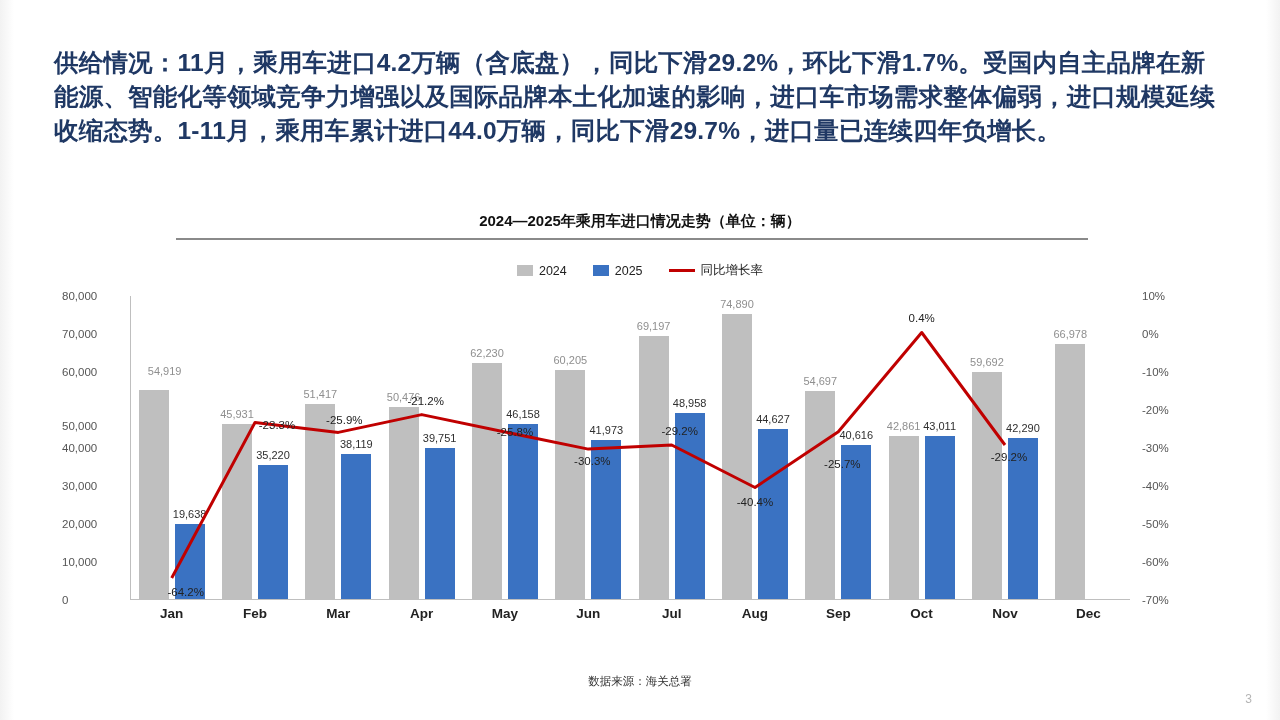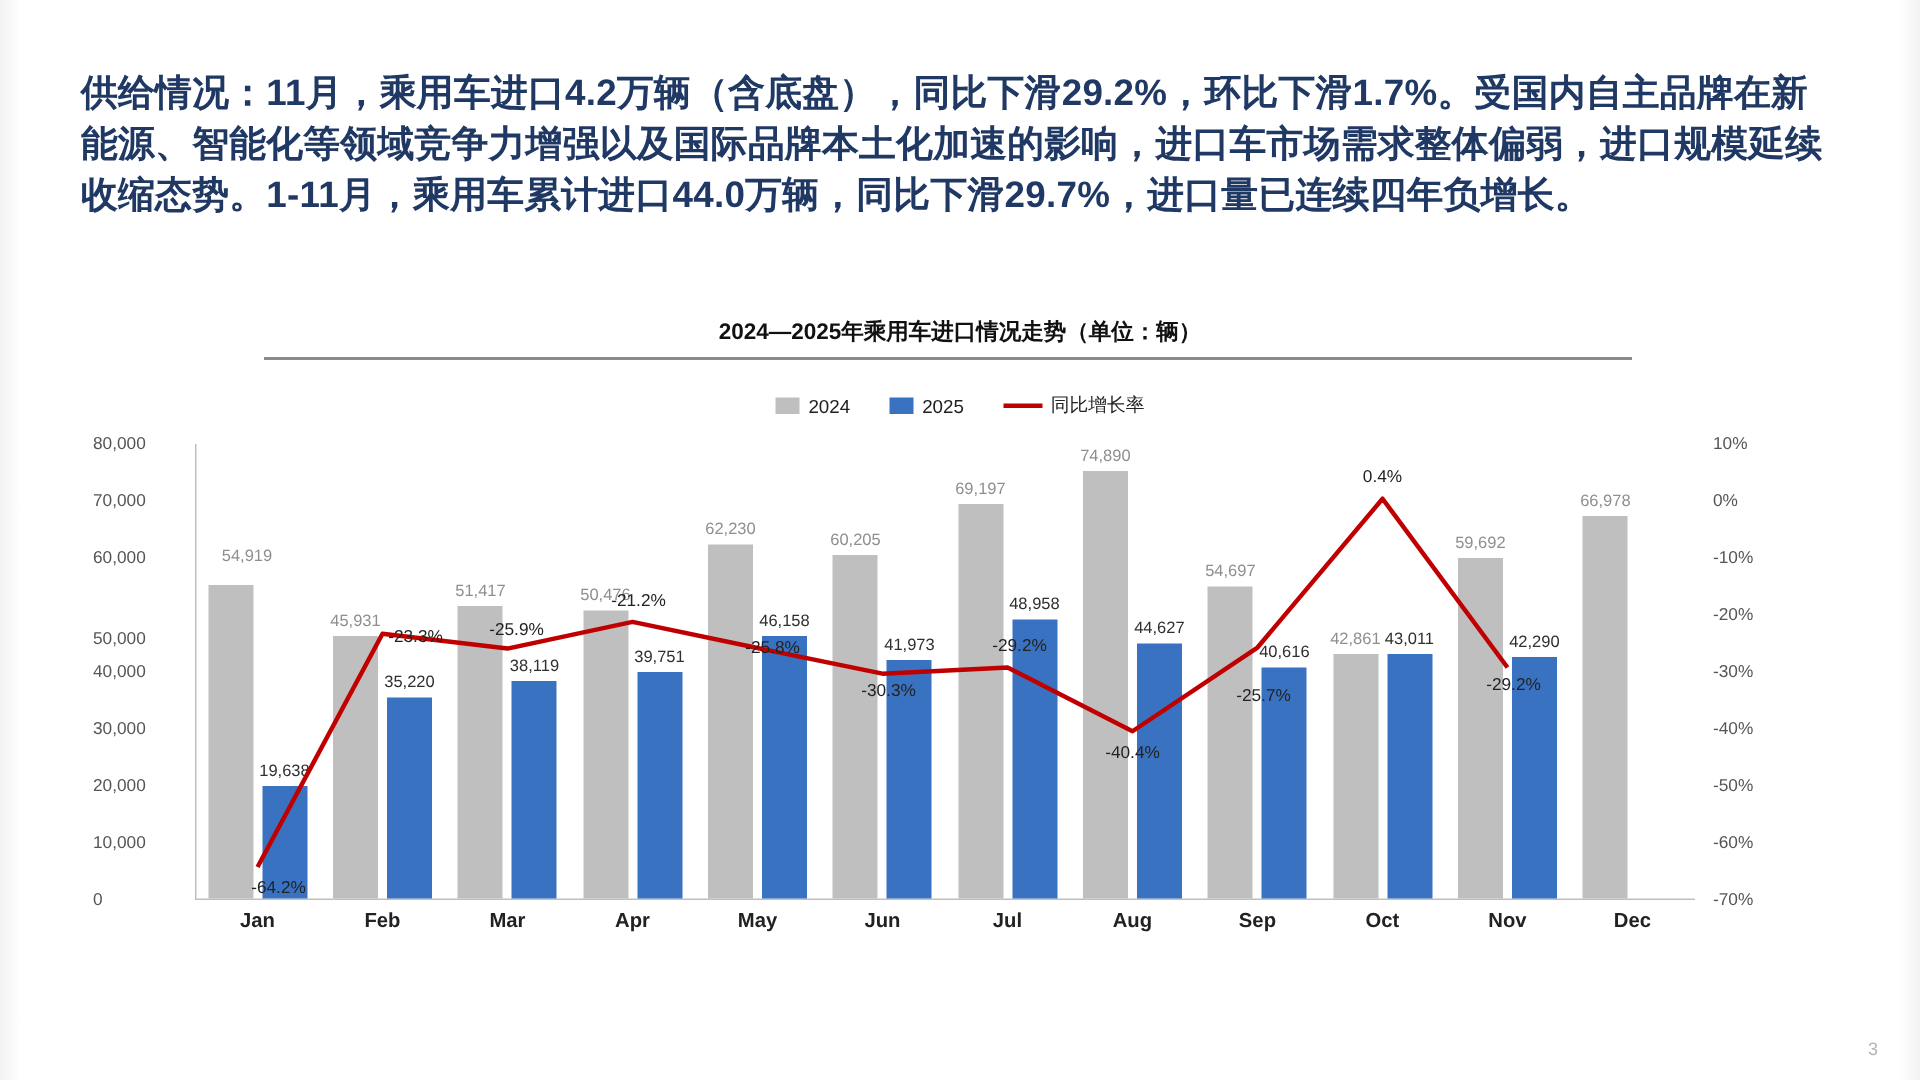--- a/index.html
+++ b/index.html
@@ -286,15 +286,16 @@
       <div>May</div>
       <div>Jun</div>
       <div>Jul</div>
       <div>Aug</div>
       <div>Sep</div>
       <div>Oct</div>
       <div>Nov</div>
       <div>Dec</div>
     </div>
 
+  <div class="note2">数据来源：海关总署</div>
 
   <div class="pagenum">3</div>
 </div>
 
 </body></html>

